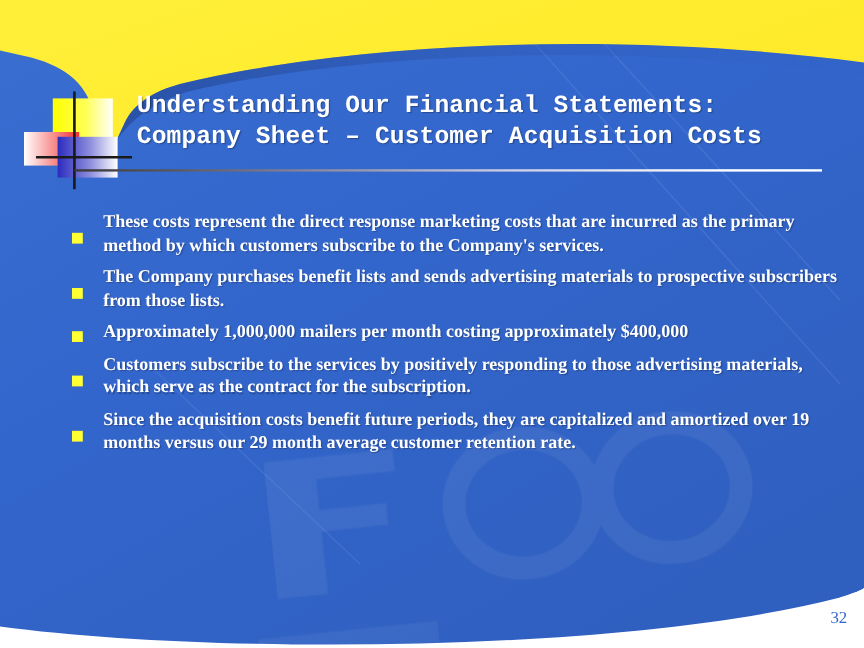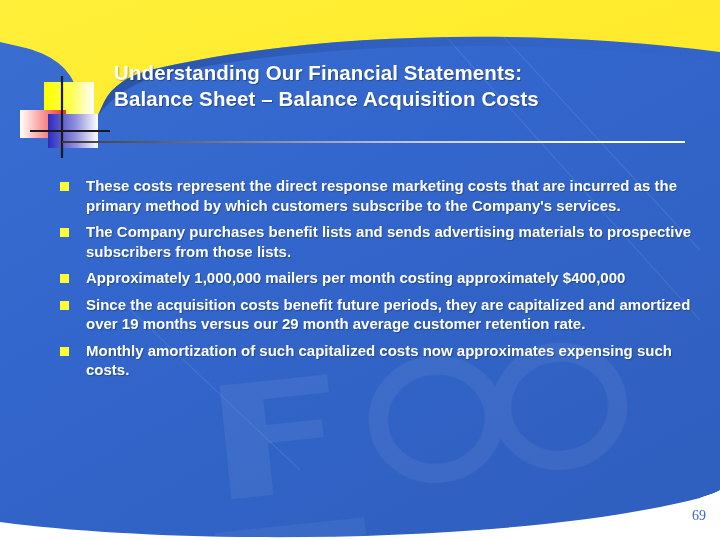--- a/index.html
+++ b/index.html
@@ -20,22 +20,23 @@
     inset: 0;
     width: 720px;
     height: 540px;
   }
   .bg-layer svg { display: block; }
 
   
   #title-block {
     position: absolute;
     left: 114px;
-    top: 60px;
+    top: 76px;
     width: 580px;
+    font-family: Liberation Mono, monospace;
   }
   #title-block .line {
     color: #ffffff;
     font-size: 20.5px;
     font-weight: bold;
     line-height: 26px;
     letter-spacing: 0.1px;
     white-space: nowrap;
     text-shadow: 1px 1px 1px rgba(0,0,0,0.30);
   }
@@ -59,22 +60,23 @@
 
   
   #bullet-list {
     position: absolute;
     left: 60px;
     top: 176px;
     width: 644px;
   }
   .bullet-row {
     display: flex;
-    align-items: flex-start;
+    align-items: center;
     margin-bottom: 7px;
+    font-family: Liberation Serif, serif;
   }
   .bullet-marker {
     flex: 0 0 auto;
     width: 9px;
     height: 9px;
     background: #ffff33;
     margin-top: 6px;
     margin-right: 17px;
   }
   .bullet-text {
@@ -182,42 +184,42 @@
 
       <rect x="30" y="38" width="50" height="34" fill="url(#qBlue)"></rect>
 
       <line x1="44" y1="0" x2="44" y2="82" stroke="#1a1a1a" stroke-width="2.2"></line>
       <line x1="12" y1="55" x2="92" y2="55" stroke="#1a1a1a" stroke-width="2.2"></line>
     </svg>
   </div>
 
   <div id="title-block">
     <div class="line">Understanding Our Financial Statements:</div>
-    <div class="line">Balance Sheet – Balance Acquisition Costs</div>
+    <div class="line">Company Sheet – Customer Acquisition Costs</div>
   </div>
   <div id="title-rule"></div>
 
   <div id="bullet-list">
     <div class="bullet-row">
       <span class="bullet-marker"></span>
       <span class="bullet-text">These costs represent the direct response marketing costs that are incurred as the primary method by which customers subscribe to the Company's services.</span>
     </div>
     <div class="bullet-row">
       <span class="bullet-marker"></span>
       <span class="bullet-text">The Company purchases benefit lists and sends advertising materials to prospective subscribers from those lists.</span>
     </div>
     <div class="bullet-row">
       <span class="bullet-marker"></span>
       <span class="bullet-text">Approximately 1,000,000 mailers per month costing approximately $400,000</span>
     </div>
     <div class="bullet-row">
       <span class="bullet-marker"></span>
+      <span class="bullet-text">Customers subscribe to the services by positively responding to those advertising materials, which serve as the contract for the subscription.</span>
+    </div>
+    <div class="bullet-row">
+      <span class="bullet-marker"></span>
       <span class="bullet-text">Since the acquisition costs benefit future periods, they are capitalized and amortized over 19 months versus our 29 month average customer retention rate.</span>
     </div>
-    <div class="bullet-row">
-      <span class="bullet-marker"></span>
-      <span class="bullet-text">Monthly amortization of such capitalized costs now approximates expensing such costs.</span>
-    </div>
-  </div>
-
-  <div id="page-number">69</div>
+  </div>
+
+  <div id="page-number">32</div>
 
 </div>
 
 </body></html>

